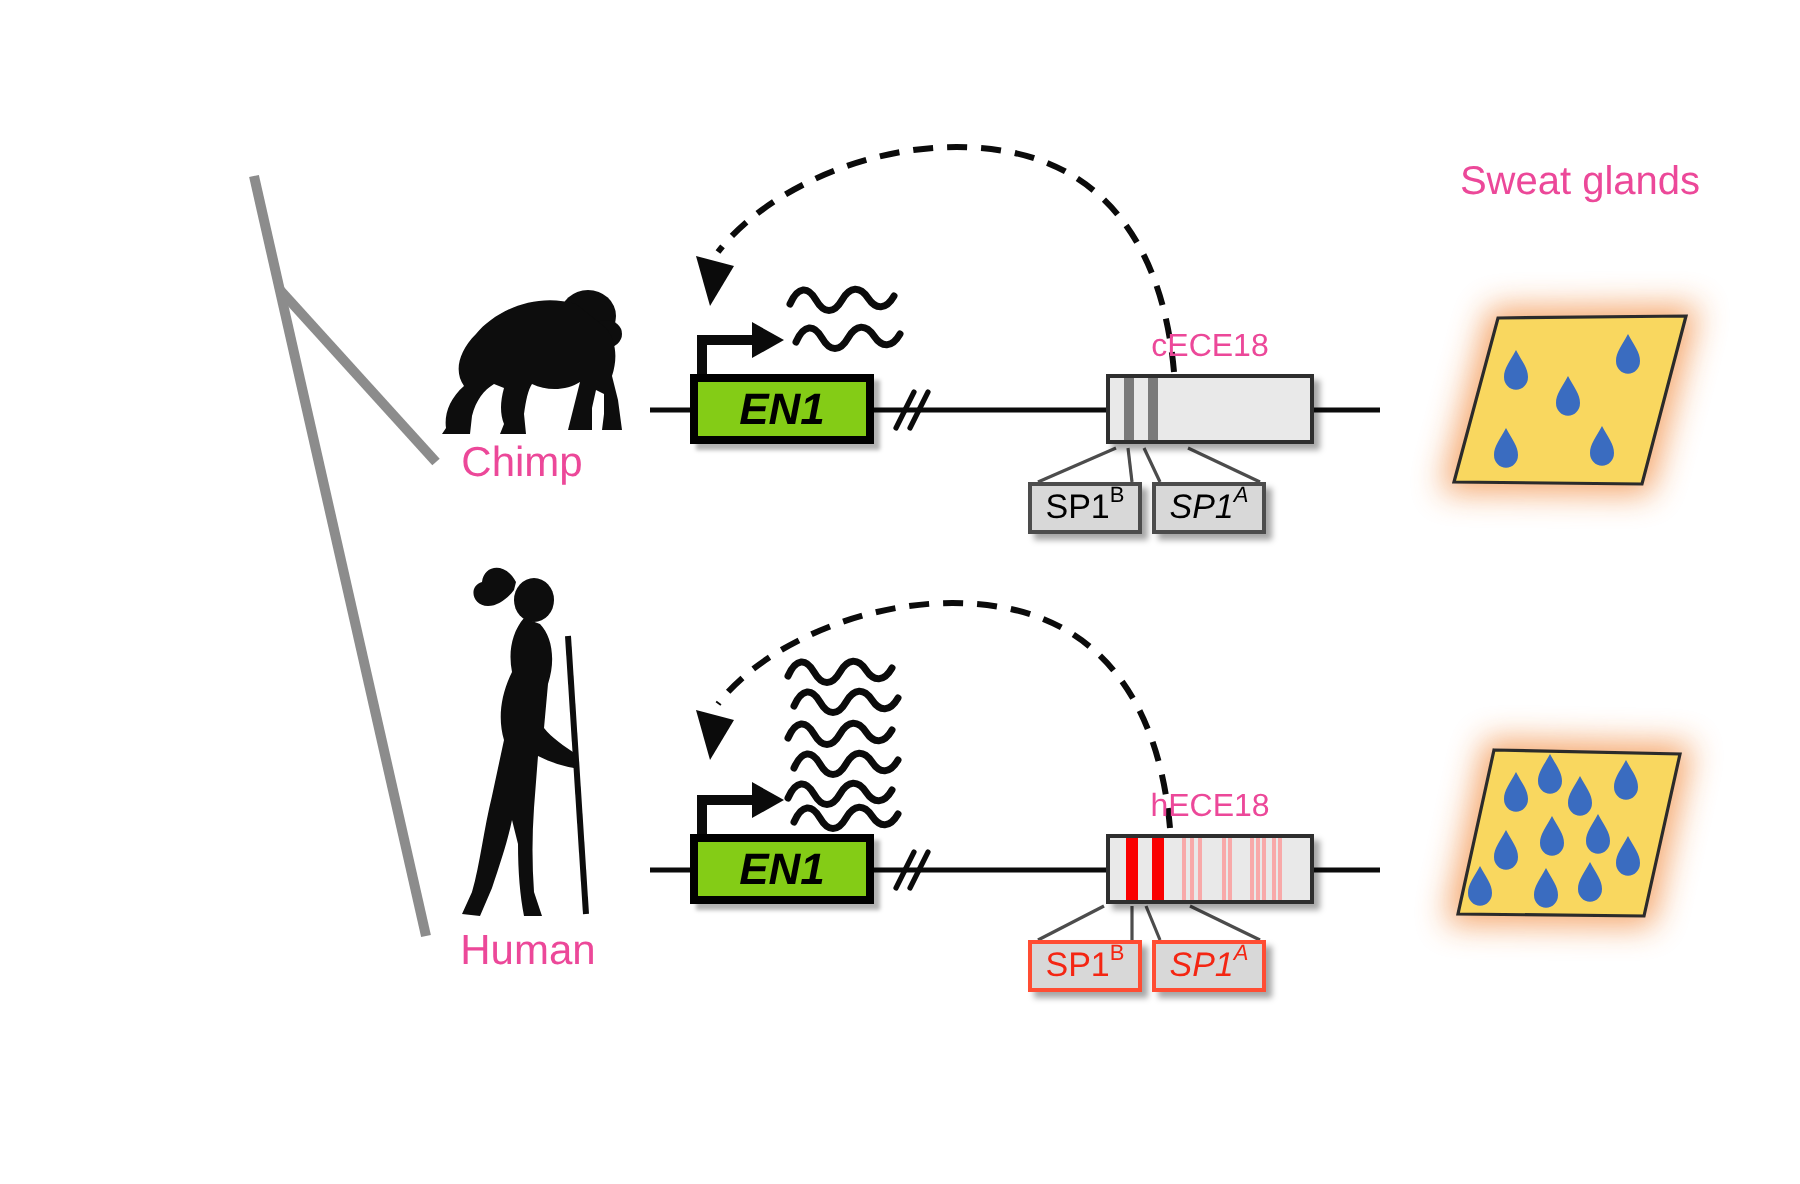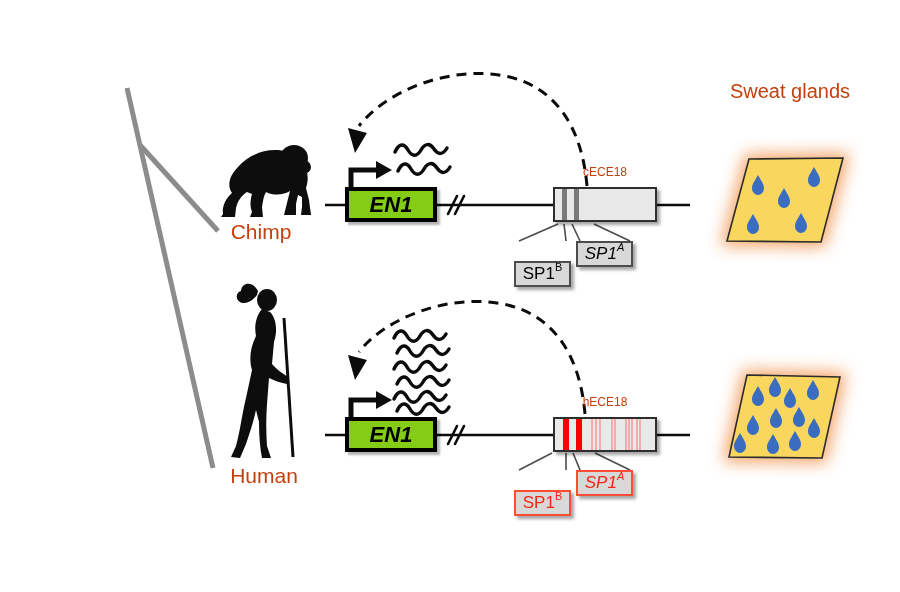--- a/index.html
+++ b/index.html
@@ -1,55 +1,55 @@
 <!DOCTYPE html>
 <html><head>
 <meta charset="utf-8">
 <style>
   html,body{margin:0;padding:0;background:#ffffff;}
   .stage{
     position:relative;width:900px;height:592px;background:#ffffff;overflow:hidden;
     font-family:"Liberation Sans", sans-serif;color:#000;
   }
   .art{position:absolute;left:0;top:0;z-index:1;}
-  .lbl{position:absolute;z-index:3;color:#c2410c;}
+  .lbl{position:absolute;z-index:3;color:#ec4899;}
   .center{text-align:center;}
   .mya{left:18px;top:130px;width:108px;font-size:20px;}
   .species-name{font-size:21px;}
   .chimp-name{left:213px;top:220px;width:96px;}
   .human-name{left:216px;top:464px;width:96px;}
   .heading{left:712px;top:80px;width:156px;font-size:20px;line-height:23px;}
   .gene-box{
     position:absolute;z-index:2;left:345px;width:92px;height:35px;
     background:#84cc16;border:4px solid #000;box-sizing:border-box;
     display:flex;align-items:center;justify-content:center;
     font-style:italic;font-weight:bold;font-size:22px;
     box-shadow:3px 3px 2px rgba(0,0,0,0.30);
   }
   .gene-box.chimp{top:187px;}
   .gene-box.human{top:417px;}
-  .enh-label{position:absolute;z-index:3;left:553px;width:104px;font-size:12px;}
+  .enh-label{position:absolute;z-index:3;left:553px;width:104px;font-size:16px;}
   .enh-label.chimp{top:165px;}
   .enh-label.human{top:395px;}
   .enh-box{
     position:absolute;z-index:2;left:553px;width:104px;height:35px;
     background:#e9e9e9;border:2px solid #2e2e2e;box-sizing:border-box;
     box-shadow:3px 3px 3px rgba(0,0,0,0.35);
   }
   .enh-box.chimp{top:187px;}
   .enh-box.human{top:417px;}
   .stripe{position:absolute;top:0;bottom:0;}
   .sp1-box{
     position:absolute;z-index:2;width:57px;height:26px;
     background:#d8d8d8;border:2px solid #4c4c4c;box-sizing:border-box;
     display:flex;align-items:center;justify-content:center;
     font-size:17px;box-shadow:3px 3px 3px rgba(0,0,0,0.35);
   }
   .sp1-box sup{font-size:11px;position:relative;top:-1px;line-height:0;}
-  .sp1-b{left:514px;margin-top:20px;}
+  .sp1-b{left:514px;}
   .sp1-a{left:576px;font-style:italic;}
   .sp1-row-chimp{top:241px;}
   .sp1-row-human{top:470px;}
   .sp1-box.red{border-color:#ff4d33;color:#f42613;}
 </style>
 </head>
 <body>
 
 <div class="stage">
 

